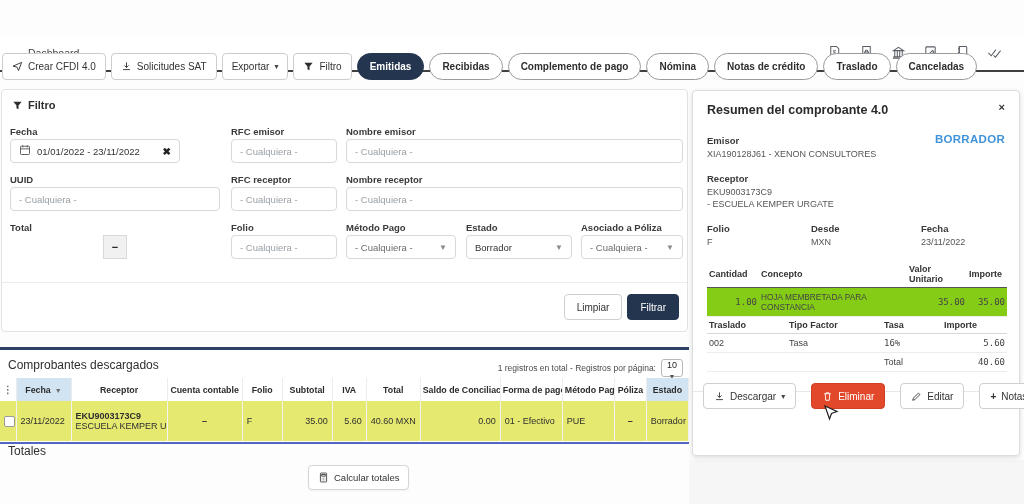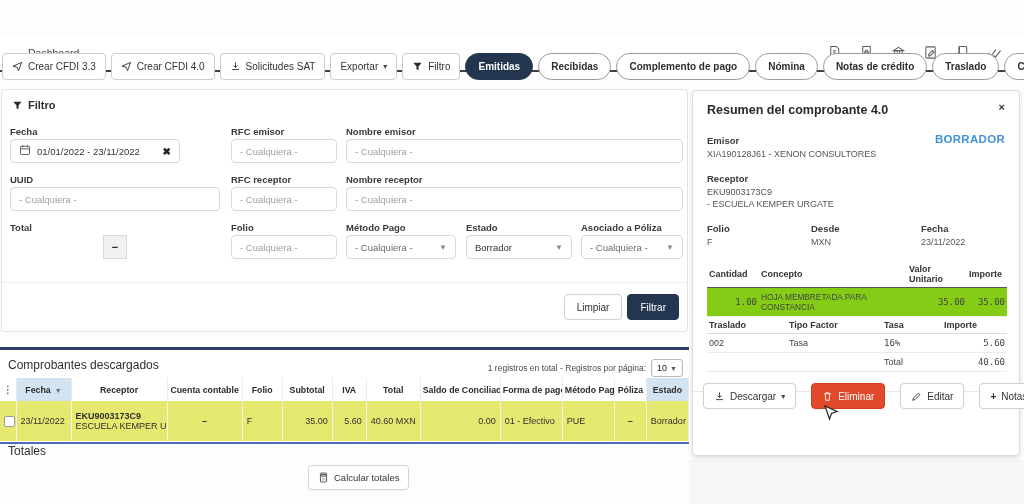--- a/index.html
+++ b/index.html
@@ -43,21 +43,21 @@
   .btn-light { height:26px; padding:0 12px; background:#fff; border:1px solid #cfcfcf; border-radius:4px;
                font-size:10px; color:#333; cursor:pointer; display:flex; align-items:center; }
   .btn-navy { height:26px; padding:0 12px; background:#24364f; border:1px solid #24364f; border-radius:4px;
               font-size:10px; color:#fff; cursor:pointer; display:flex; align-items:center; }
 
   
   .table-card { position:absolute; left:0; top:347px; width:689px; background:#fff; border-top:3px solid #2e4066; }
   .table-title { position:absolute; left:8px; top:8px; font-size:12px; color:#2f2f2f; }
   .pager { position:absolute; right:6px; top:9px; display:flex; align-items:center; gap:5px; font-size:8.5px; color:#4a4a4a; }
   .mini-select { display:flex; align-items:center; gap:3px; border:1px solid #b9b9b9; border-radius:3px; height:18px;
-                 padding:0 5px; font-size:9px; color:#222; cursor:pointer; background:#fff; }
+                 padding:0 5px; font-size:9px; color:#222; cursor:pointer; background:#fff;flex-direction:column; }
   table.cmp { position:absolute; left:0; top:28px; width:689px; border-collapse:collapse; table-layout:fixed; }
   table.cmp th { font-size:8.8px; font-weight:bold; color:#2b2b2b; height:23px; border-right:1px solid #ececec;
                  text-align:center; overflow:hidden; white-space:nowrap; padding:0 2px; }
   table.cmp th.hl { background:#d2e4f2; }
   table.cmp td { font-size:9px; color:#2f2f2f; border-right:1px solid rgba(0,0,0,0.05); padding:2px 4px;
                  overflow:hidden; white-space:nowrap; }
   tr.data-row { background:#e6e970; height:40px; }
   .blue-underline { position:absolute; left:0; top:95px; width:689px; border-top:2px solid #5068c4; }
   .rfc { font-weight:bold; }
   .r { text-align:right; } .c { text-align:center; }
@@ -128,26 +128,20 @@
         <path d="M4.5 1.5v13M3.2 4h1.3M3.2 8h1.3M3.2 12h1.3"></path>
       </svg>
     <svg viewBox="0 0 16 16">
         <path d="M1.5 8.5l3 3 5-6.5"></path>
         <path d="M7 11l2 2 5.5-7"></path>
       </svg>
   </div>
 </div>
 
 <div class="toolbar">
-  <div class="tbtn">
-    <svg viewBox="0 0 16 16">
-        <path d="M1.5 7.5L14 2 9.5 14 7.5 9z"></path>
-      </svg>
-    <span>Crear CFDI 3.3</span>
-  </div>
   <div class="tbtn">
     <svg viewBox="0 0 16 16">
         <path d="M1.5 7.5L14 2 9.5 14 7.5 9z"></path>
       </svg>
     <span>Crear CFDI 4.0</span>
   </div>
   <div class="tbtn">
     <svg viewBox="0 0 16 16">
         <path d="M8 2v7M5 6.5L8 9.5l3-3M3 12.5h10"></path>
       </svg>

